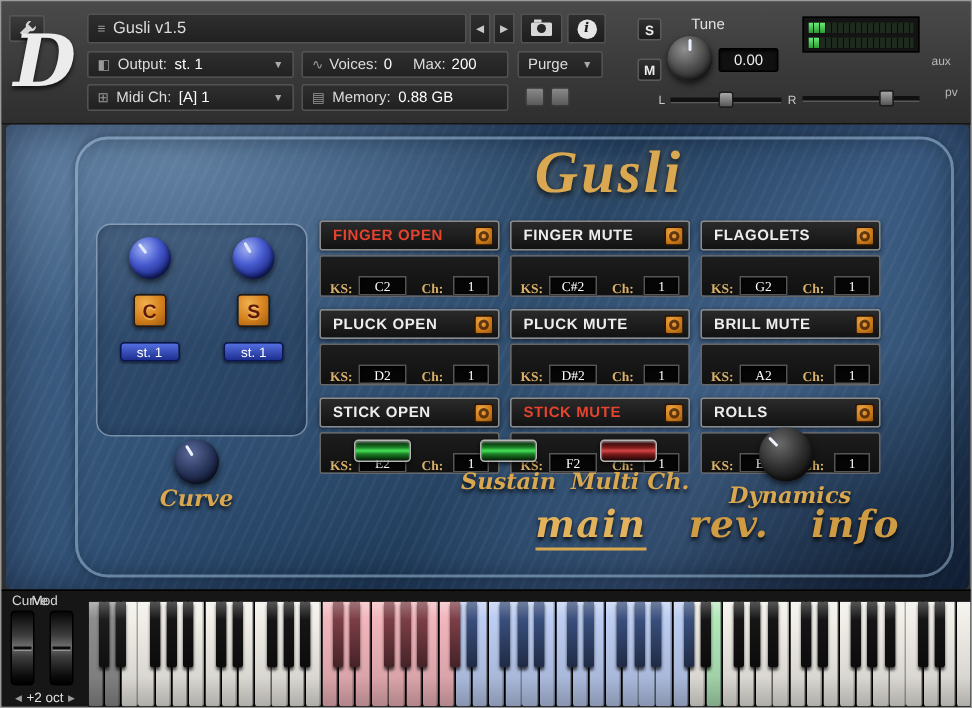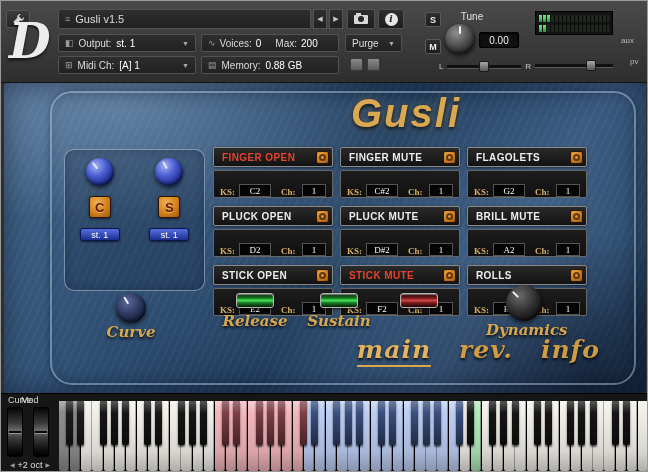--- a/index.html
+++ b/index.html
@@ -82,21 +82,21 @@
       radial-gradient(ellipse 420px 200px at 18% 8%, rgba(190,215,240,.30), transparent 60%),
       radial-gradient(ellipse 500px 260px at 55% 45%, rgba(130,170,210,.18), transparent 65%),
       radial-gradient(ellipse 420px 240px at 92% 95%, rgba(0,0,10,.45), transparent 60%),
       repeating-linear-gradient(115deg, rgba(255,255,255,.035) 0 2px, rgba(0,0,0,0) 2px 7px),
       linear-gradient(120deg,#46678c 0%,#2f4f73 28%,#203c5b 52%,#3a5a80 74%,#22405f 100%);
     box-shadow:inset 0 0 30px rgba(0,0,20,.45); }
   .inner-frame { position:absolute; left:46px; top:8px; width:586px; height:294px;
     border:2px solid rgba(170,200,228,.48); border-radius:22px;
     box-shadow:0 0 6px rgba(0,0,0,.35), inset 0 0 10px rgba(0,0,0,.15); }
   .gusli-title { position:absolute; left:252px; top:8px; width:300px; text-align:center;
-    font-family:Liberation Sans, sans-serif; font-style:italic; font-weight:bold; font-size:40px;
+    font-family:Liberation Serif, serif; font-style:italic; font-weight:bold; font-size:40px;
     letter-spacing:2px; color:#d9a850;
     text-shadow:0 2px 4px rgba(0,0,0,.85), 0 0 10px rgba(255,214,130,.25); }
   .left-panel { position:absolute; left:60px; top:66px; width:141px; height:142px;
     border:1px solid rgba(195,215,235,.5); border-radius:10px; background:rgba(6,16,34,.20);
     box-shadow:inset 0 0 8px rgba(0,0,10,.25); }
   .lp-row { display:flex; justify-content:space-around; align-items:center; }
   .lp-head { margin-top:7px; color:#f2f2f2; font-size:11px; font-weight:bold; letter-spacing:.5px;
     text-shadow:0 1px 2px rgba(0,0,0,.8); }
   .lp-head span { width:50%; text-align:center; }
   .knob-blue { position:relative; width:28px; height:28px; border-radius:50%;
@@ -413,24 +413,24 @@
         <div class="art-ks">
           <span class="ks-label">KS:</span>
           <span class="ks-value ks">B1</span>
           <span class="ks-label" style="margin-left:6px">Ch:</span>
           <span class="ks-value ch">1</span>
         </div>
       </div>
     </div>
 
     <div class="led release-led led-green"></div>
-    <div class="script-label release-label">Release</div>
     <div class="led sustain-led led-green"></div>
     <div class="script-label sustain-label">Sustain</div>
     <div class="led multi-led led-red"></div>
+    <div class="script-label multi-label">Multi Ch.</div>
 
     <div class="knob dynamics-knob" style="--a:-45deg">
         <div class="pt"></div>
       </div>
     <div class="script-label dynamics-label">Dynamics</div>
 
     <div class="tabs">
       <span class="tab active">main</span>
       <span class="tab">rev.</span>
       <span class="tab">info</span>

